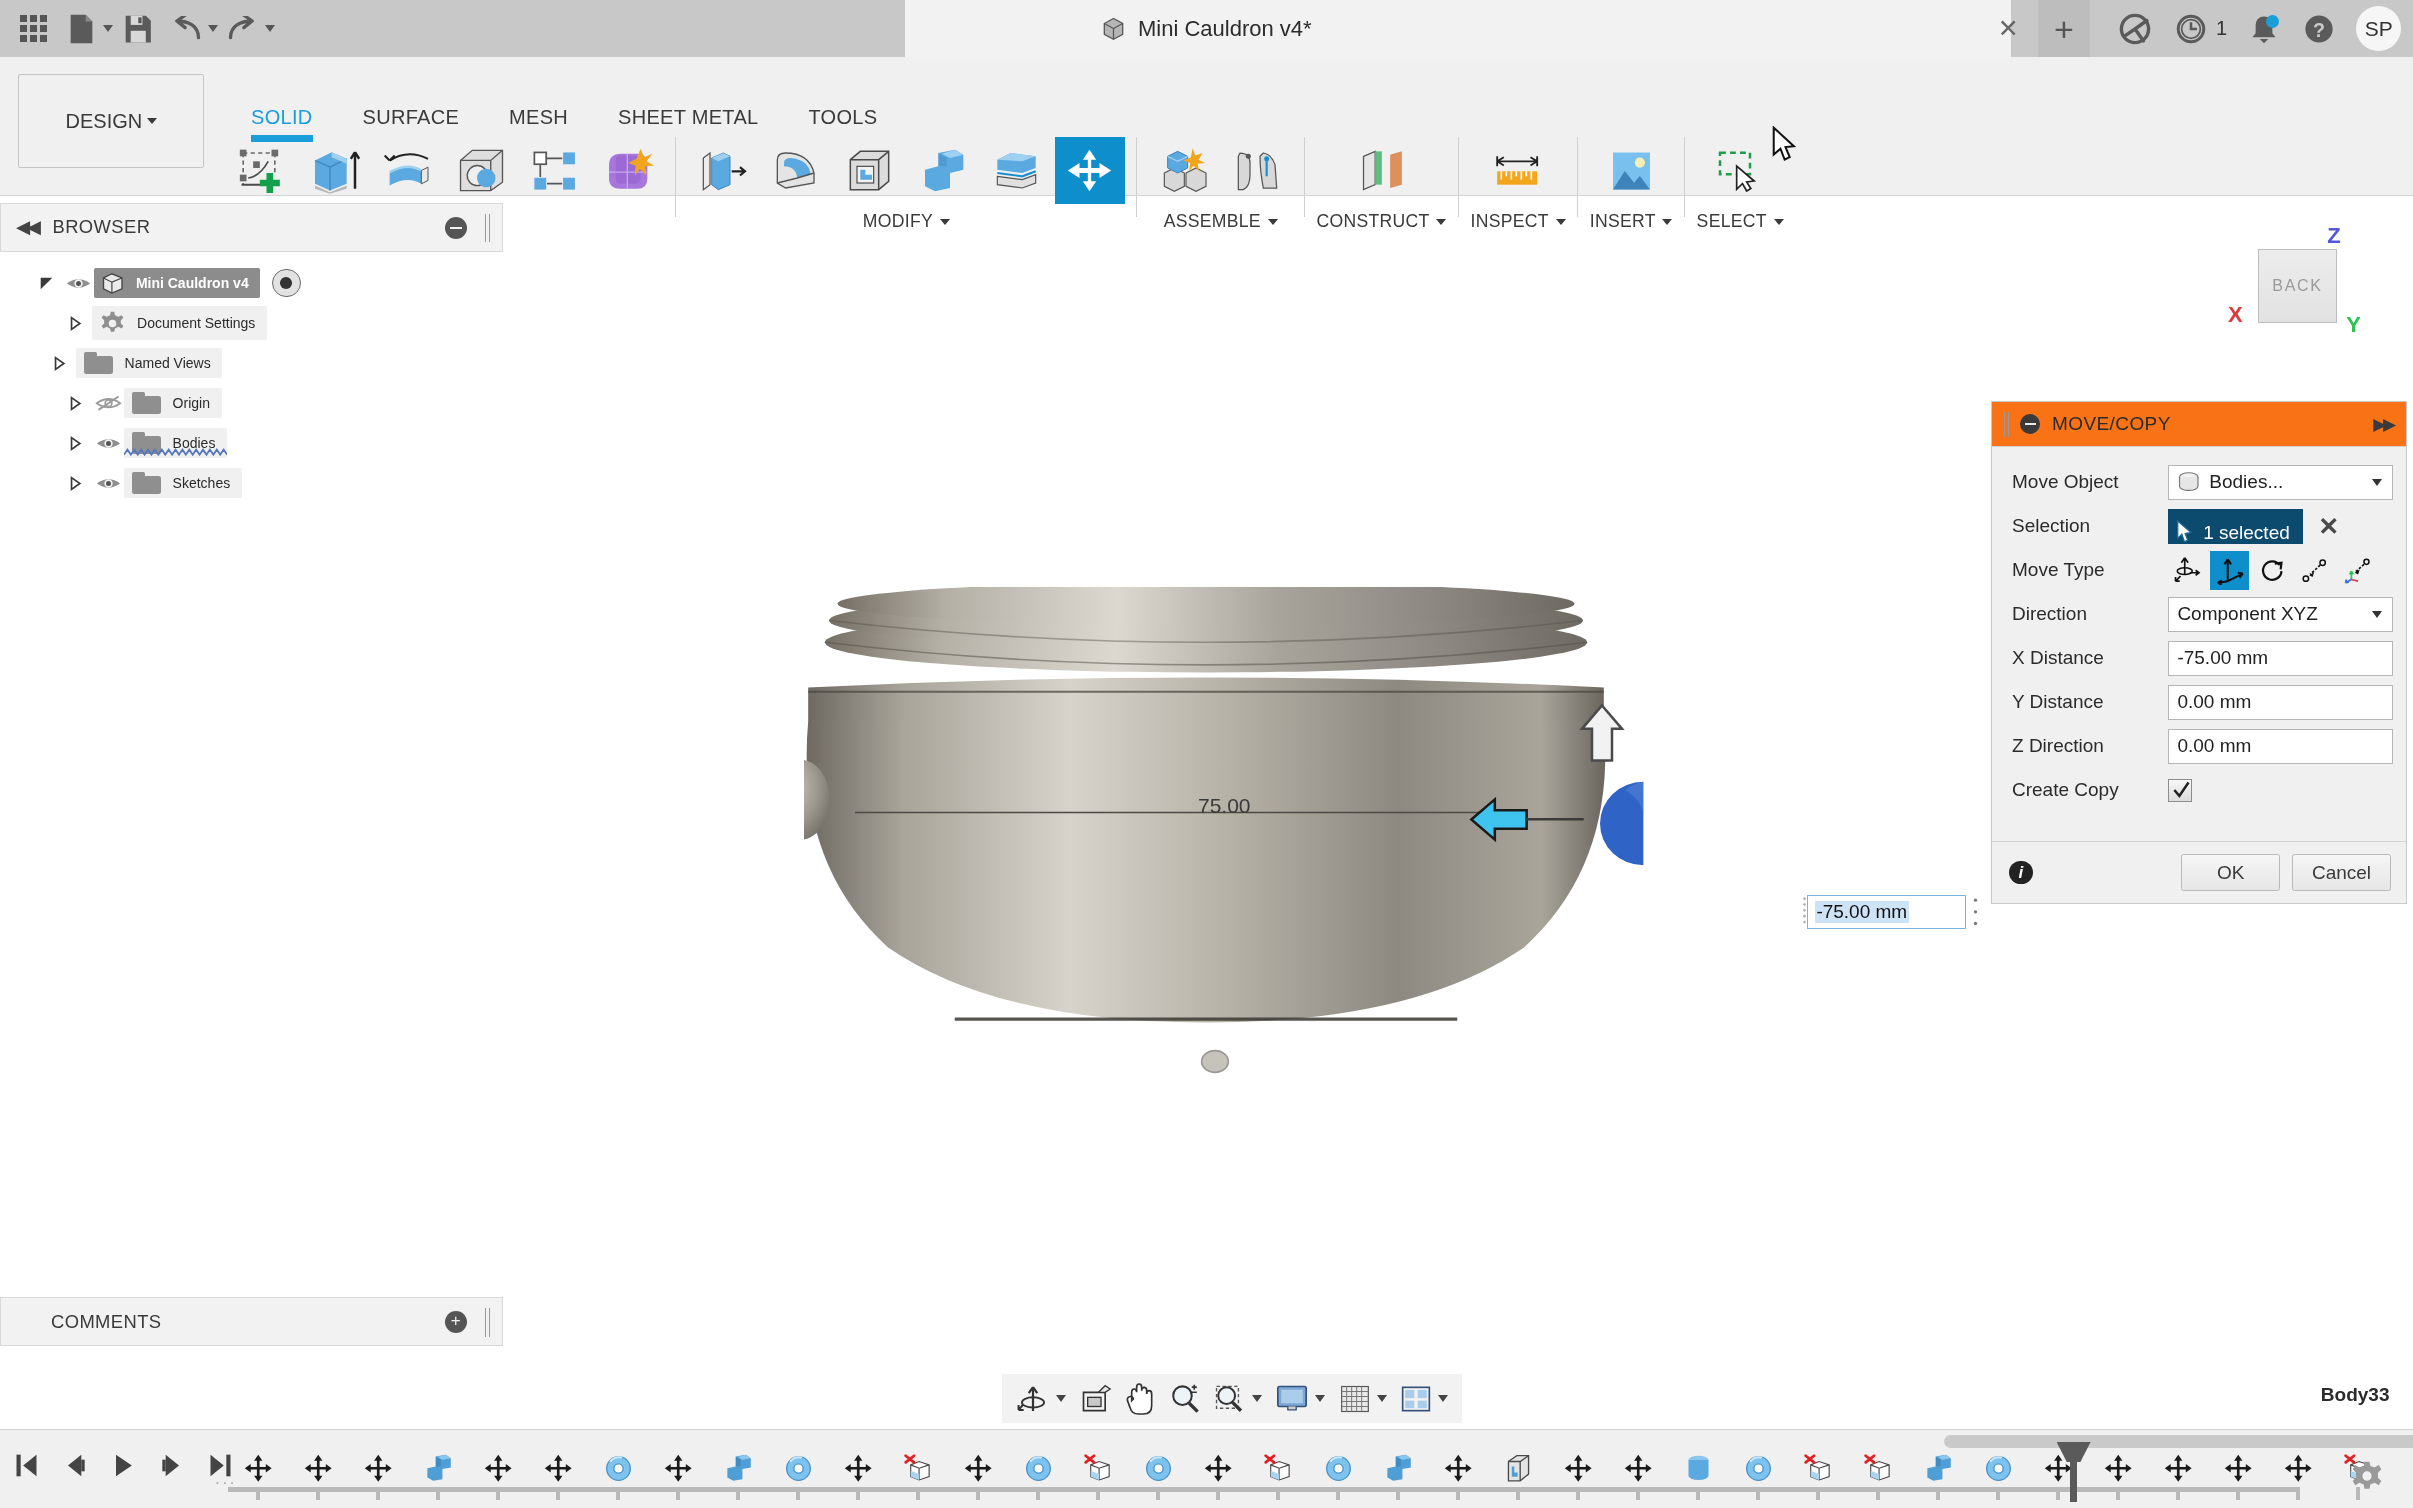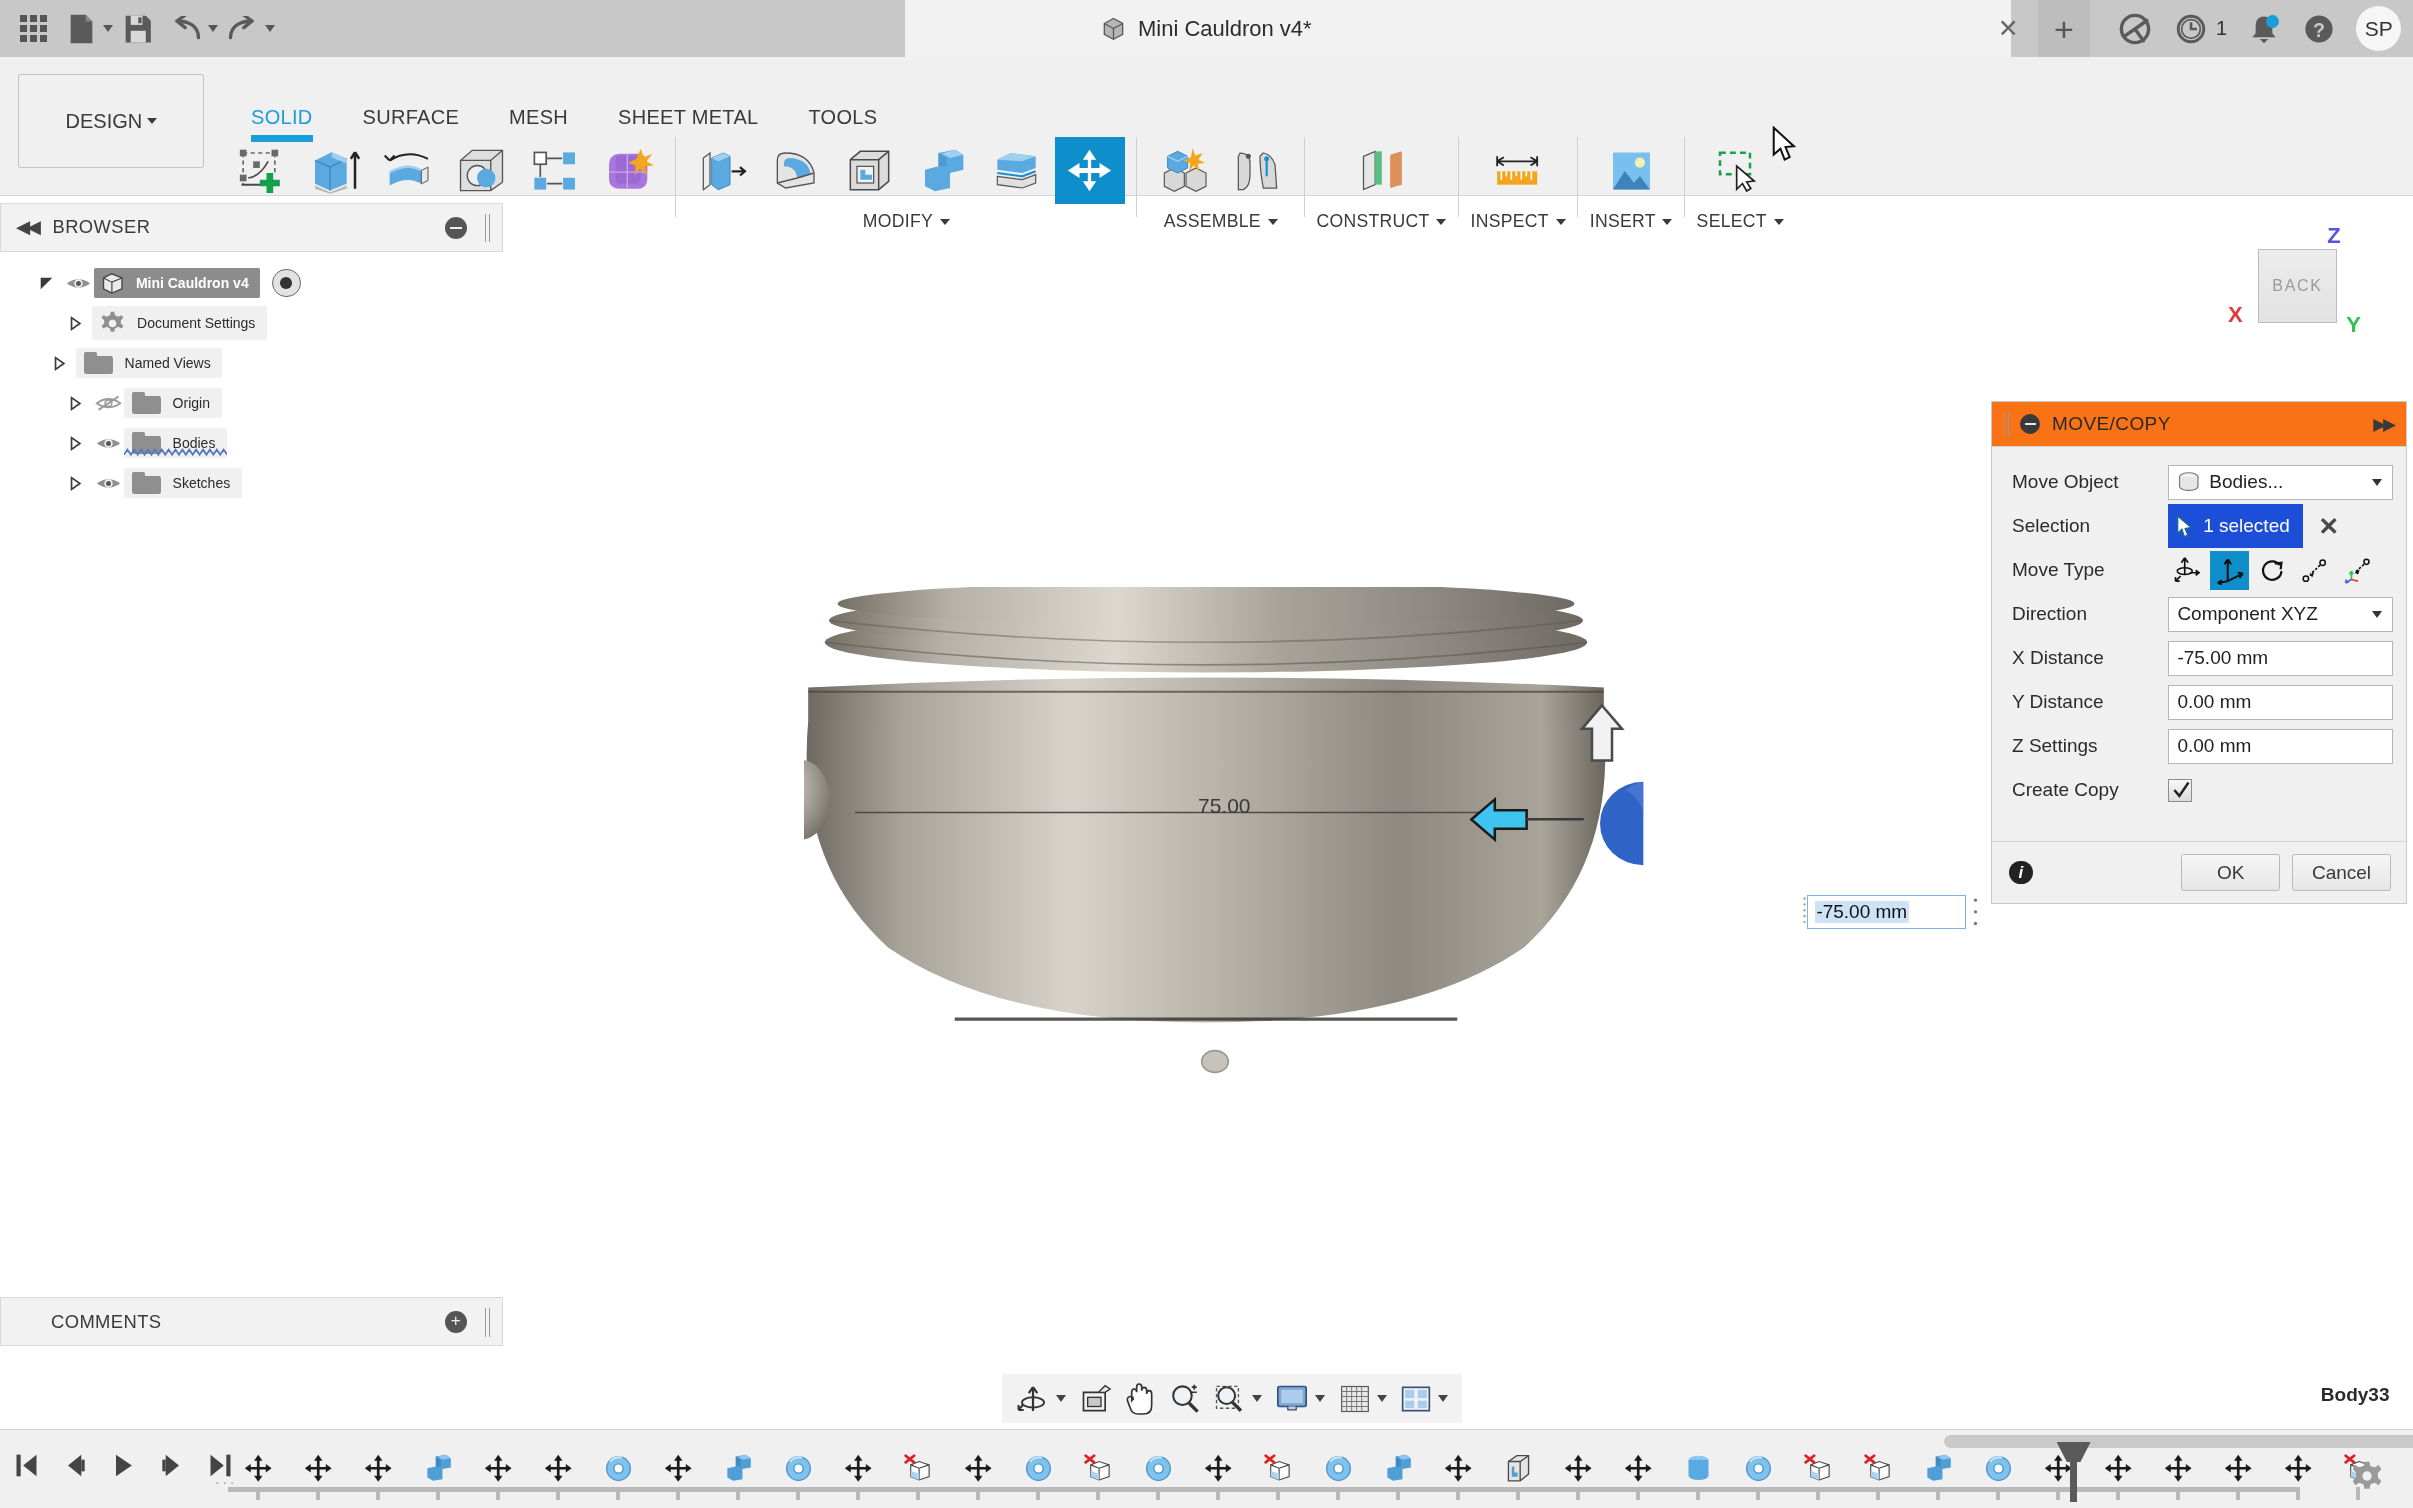--- a/index.html
+++ b/index.html
@@ -164,21 +164,21 @@
   .dlg-body { padding: 13.4px 0 0 0; }
   .drow { display: flex; align-items: center; height: 44px; padding-left: 20px; }
   .dlabel { width: 156px; font-size: 19px; color: #2b2b2b; }
   .dselect {
     width: 225px; height: 35px; background: #fff; border: 0.8px solid #b5b5b5;
     display: flex; align-items: center; gap: 8.4px; padding: 0 8.4px; position: relative;
     font-size: 19px; color: #222;
   }
   .dselect .caret { position:absolute; right: 10px; border-top-color:#333; border-left-width:5.9px;border-right-width:5.9px;border-top-width:7.5px; margin:0;}
   .sel-btn {
-    height: 44px; background: #1d4ed8; color: #fff; display: flex; align-items: center;
+    height: 35px; background: #0c4a6e; color: #fff; display: flex; align-items: flex-end;
     gap: 8.4px; padding: 0 13.4px 0 8.4px; font-size: 19px;
   }
   .sel-x { margin-left: 15px; color: #4a4a4a; font-size: 25px; font-weight: bold; line-height: 17px;}
   .mt-icons { display: flex; align-items: center; gap: 3.4px; }
   .mt { width: 39px; height: 39px; display: flex; align-items: center; justify-content: center; }
   .mt.active { background: #0e8fcc; }
   .dinput {
     width: 225px; height: 35px; background: #fff; border: 0.8px solid #b5b5b5;
     display: flex; align-items: center; padding-left: 8.4px; font-size: 19px; color: #222;
   }
@@ -904,21 +904,21 @@
 
       <div class="drow">
         <span class="dlabel">X Distance</span>
         <span class="dinput">-75.00 mm</span>
       </div>
       <div class="drow">
         <span class="dlabel">Y Distance</span>
         <span class="dinput">0.00 mm</span>
       </div>
       <div class="drow">
-        <span class="dlabel">Z Settings</span>
+        <span class="dlabel">Z Direction</span>
         <span class="dinput">0.00 mm</span>
       </div>
       <div class="drow">
         <span class="dlabel">Create Copy</span>
         <span class="chk">
           <svg width="20" height="20" viewBox="0 0 24 24">
               <path d="M4 12 L10 19 L21 3" stroke="#222" stroke-width="3" fill="none"></path>
             </svg>
         </span>
       </div>

